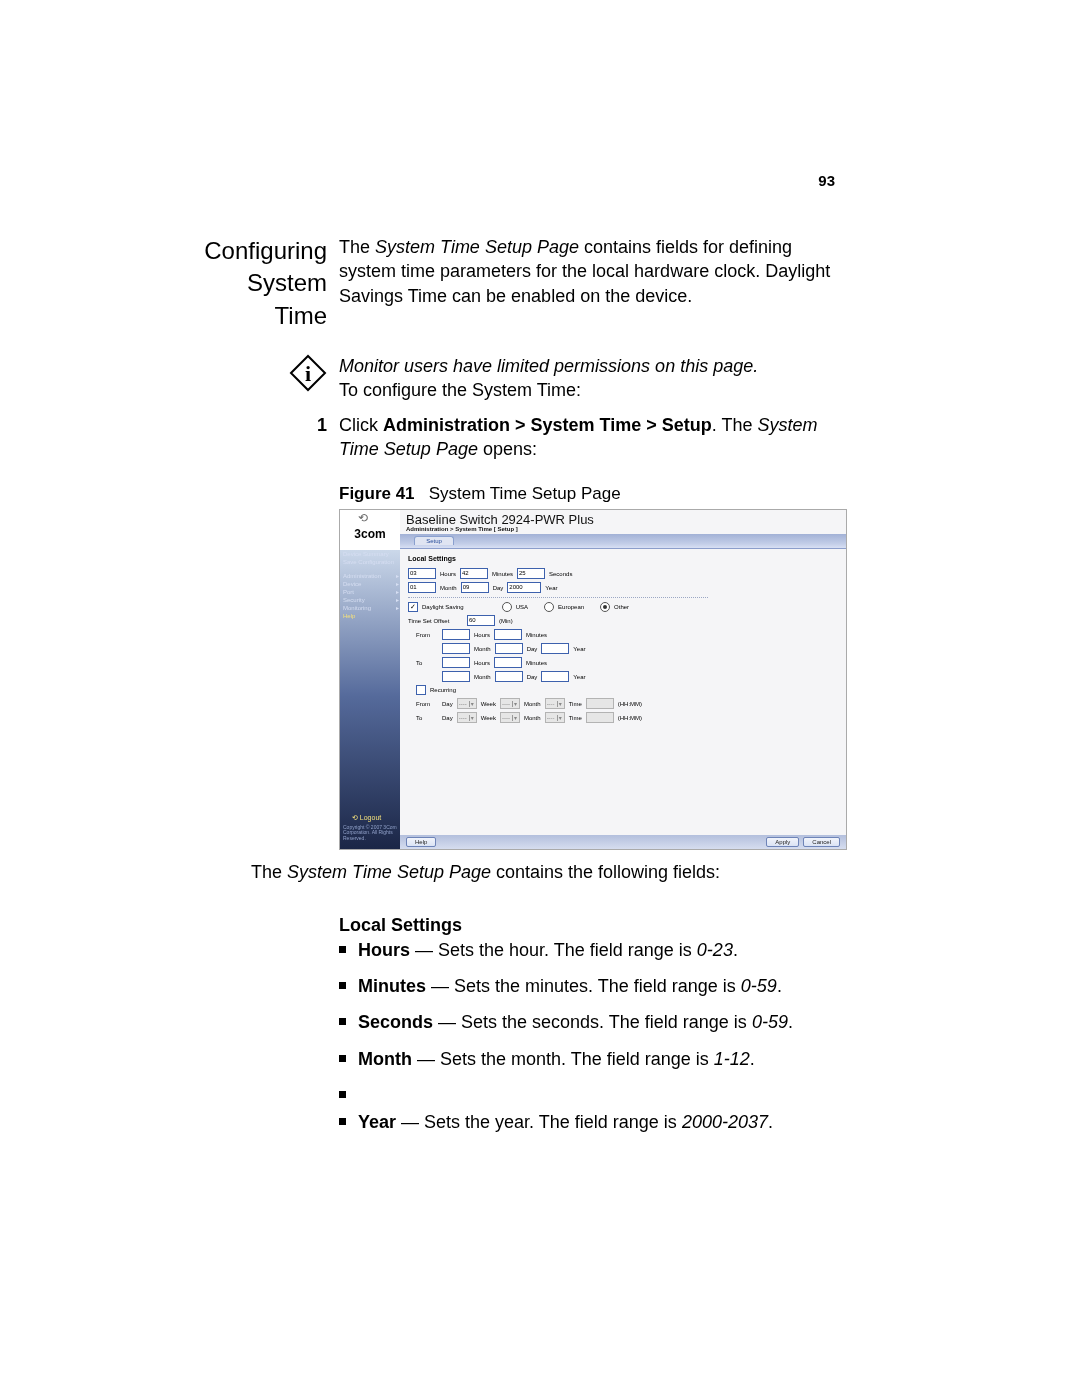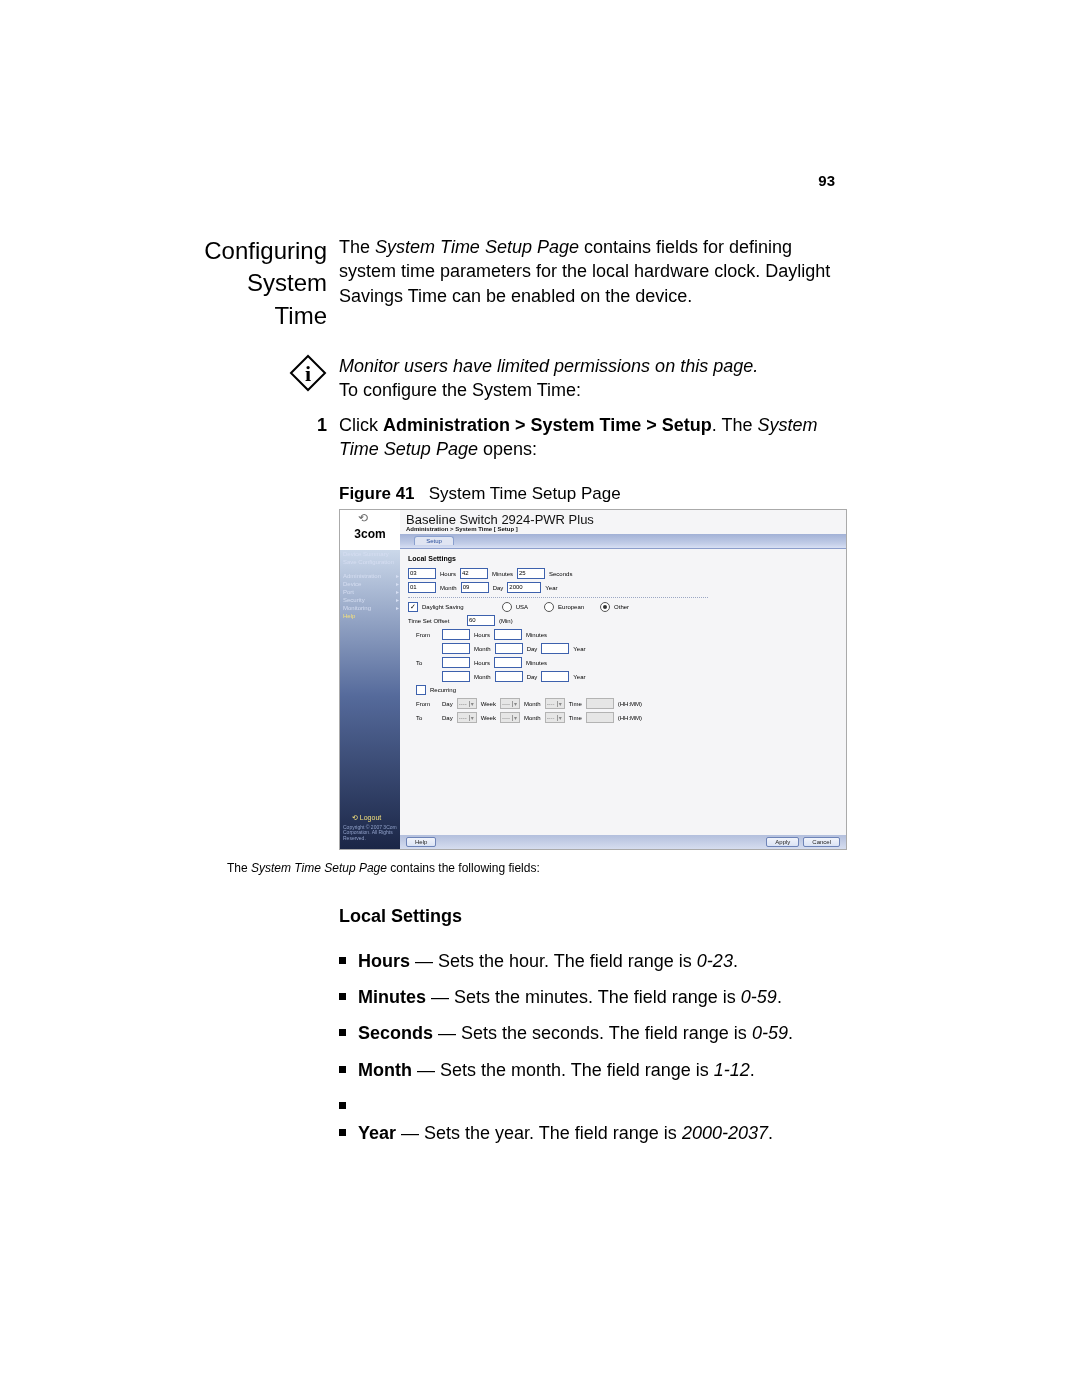--- a/index.html
+++ b/index.html
@@ -270,32 +270,32 @@
     background:linear-gradient(180deg,#f1f4fb 0,#dbe3f4 100%);
     font-size:6px;
     padding:1px 8px;
     border-radius:2px;
     color:#222;
   }
   .ss-footer .right { margin-left:auto; display:flex; gap:4px; }
 
   .after-fig {
     margin-top: 10px;
-    margin-left: 75px;
-    font-size: 12px;
+    margin-left: 99px;
+    font-size: 18px;
   }
   .subhead {
     margin-top: 28px;
     margin-left: 187px;
     font-weight: bold;
     font-size: 18px;
   }
   .bullets {
     margin-left: 187px;
-    margin-top: 20px;
+    margin-top: 1px;
   }
   .bullet {
     display:flex;
     align-items:flex-start;
     margin-bottom: 12px;
     font-size: 18px;
   }
   .bullet .sq {
     width: 7px;
     height: 7px;

